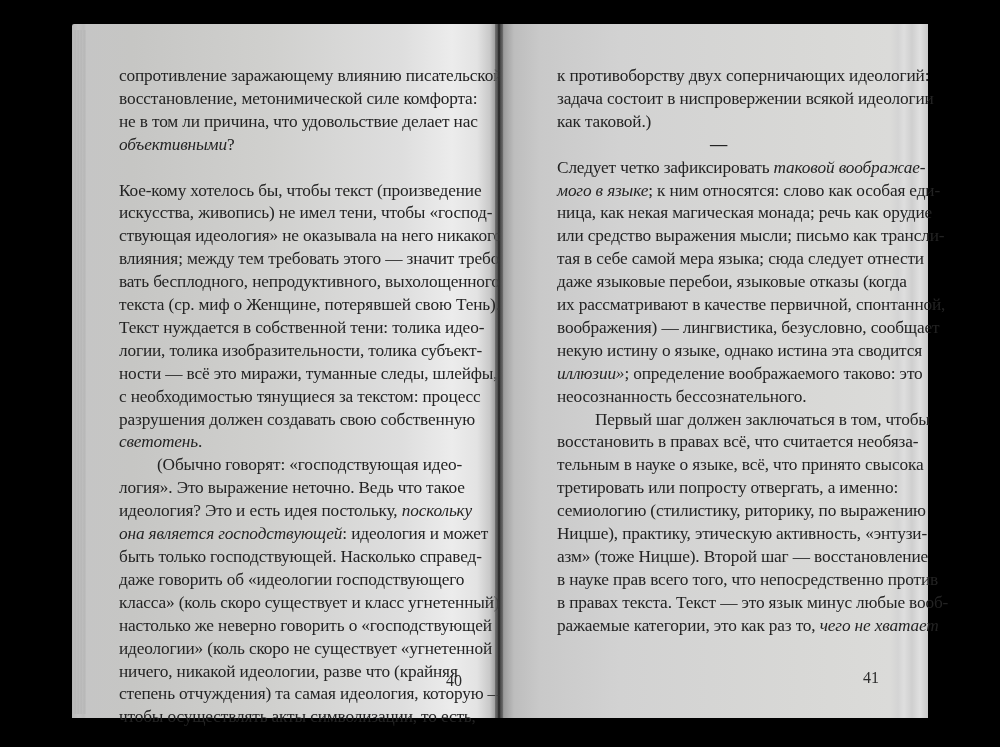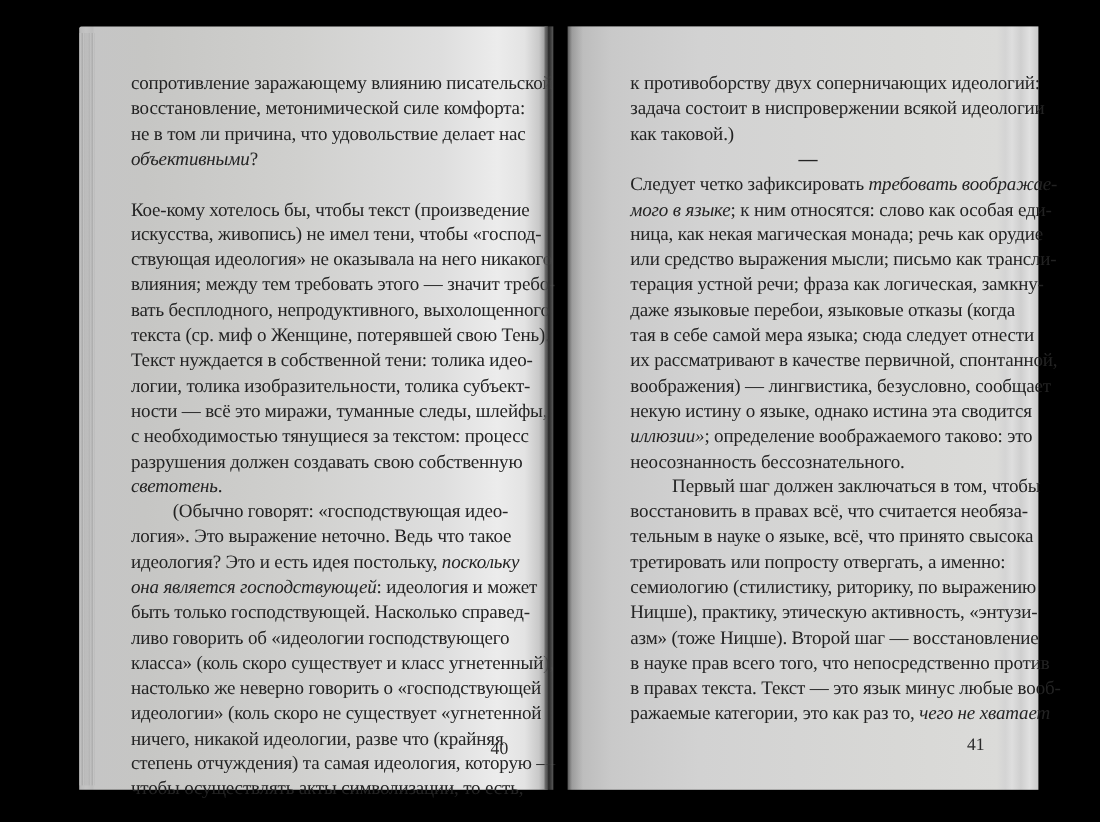--- a/index.html
+++ b/index.html
@@ -17,21 +17,20 @@
       border-top-left-radius: 2px;
     }
     .page-left::before {
       content: ""; position: absolute; left: 0; top: 6px; bottom: 4px; width: 14px;
       background: repeating-linear-gradient(to right, #a9a9a9 0px, #c4c4c4 1px, #b4b4b4 2px, #bdbdbd 3px);
       opacity: 0.8;
     }
     .page-right {
       left: 428px; width: 428px;
       background: linear-gradient(to right, #5a5a5a 0px, #9c9c9c 4px, #bdbdbd 14px, #c9c9c9 40px, #d2d2d2 120px, #d8d8d6 300px, #dbdbd9 390px, #d4d4d4 398px, #dedede 404px, #cfcfcf 412px, #e0e0e0 420px, #c9c9c9 428px);
-      margin-left: 16px;
     }
     .spine {
       position: absolute; left: 423px; top: 0; width: 8px; height: 694px;
       background: linear-gradient(to right, #6d6d6d, #2f2f2f 50%, #6a6a6a);
       opacity: 0.85;
     }
     .text {
       position: absolute; font-size: 17.3px; line-height: 22.9px; letter-spacing: -0.15px;
       text-align: justify; hyphens: manual;
     }
@@ -68,43 +67,42 @@
         <span class="line">логии, толика изобразительности, толика субъект-</span>
         <span class="line">ности — всё это миражи, туманные следы, шлейфы,</span>
         <span class="line">с необходимостью тянущиеся за текстом: процесс</span>
         <span class="line">разрушения должен создавать свою собственную</span>
         <span class="line last"><em>светотень</em>.</span>
         <span class="line indent">(Обычно говорят: «господствующая идео-</span>
         <span class="line">логия». Это выражение неточно. Ведь что такое</span>
         <span class="line">идеология? Это и есть идея постольку, <em>поскольку</em></span>
         <span class="line"><em>она является господствующей</em>: идеология и может</span>
         <span class="line">быть только господствующей. Насколько справед-</span>
-        <span class="line">ливо говорить об «идеологии господствующего</span>
+        <span class="line">даже говорить об «идеологии господствующего</span>
         <span class="line">класса» (коль скоро существует и класс угнетенный),</span>
         <span class="line">настолько же неверно говорить о «господствующей</span>
         <span class="line">идеологии» (коль скоро не существует «угнетенной</span>
         <span class="line">ничего, никакой идеологии, разве что (крайняя</span>
         <span class="line">степень отчуждения) та самая идеология, которую —</span>
         <span class="line">чтобы осуществлять акты символизации, то есть,</span>
       </div>
     <div class="pgnum">40</div>
   </div>
   <div class="page page-right">
     <div class="text" id="right-text">
         <span class="line">к противоборству двух соперничающих идеологий:</span>
         <span class="line">задача состоит в ниспровержении всякой идеологии</span>
         <span class="line last">как таковой.)</span>
         <span class="dash-sep">—</span>
-        <span class="line">Следует четко зафиксировать <em>требовать воображае-</em></span>
+        <span class="line">Следует четко зафиксировать <em>таковой воображае-</em></span>
         <span class="line"><em>мого в языке</em>; к ним относятся: слово как особая еди-</span>
         <span class="line">ница, как некая магическая монада; речь как орудие</span>
         <span class="line">или средство выражения мысли; письмо как трансли-</span>
-        <span class="line">терация устной речи; фраза как логическая, замкну-</span>
+        <span class="line">тая в себе самой мера языка; сюда следует отнести</span>
         <span class="line">даже языковые перебои, языковые отказы (когда</span>
-        <span class="line">тая в себе самой мера языка; сюда следует отнести</span>
         <span class="line">их рассматривают в качестве первичной, спонтанной,</span>
         <span class="line">воображения) — лингвистика, безусловно, сообщает</span>
         <span class="line">некую истину о языке, однако истина эта сводится</span>
         <span class="line"><em>иллюзии»</em>; определение воображаемого таково: это</span>
         <span class="line last">неосознанность бессознательного.</span>
         <span class="line indent">Первый шаг должен заключаться в том, чтобы</span>
         <span class="line">восстановить в правах всё, что считается необяза-</span>
         <span class="line">тельным в науке о языке, всё, что принято свысока</span>
         <span class="line">третировать или попросту отвергать, а именно:</span>
         <span class="line">семиологию (стилистику, риторику, по выражению</span>

